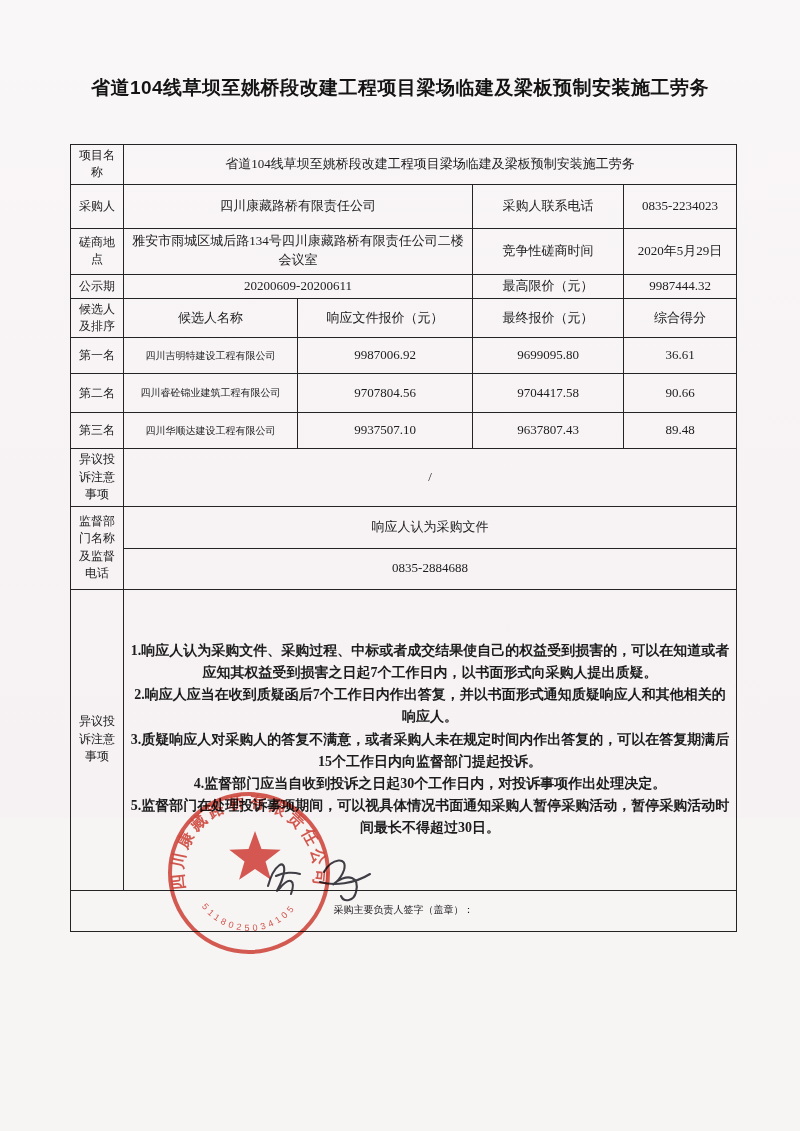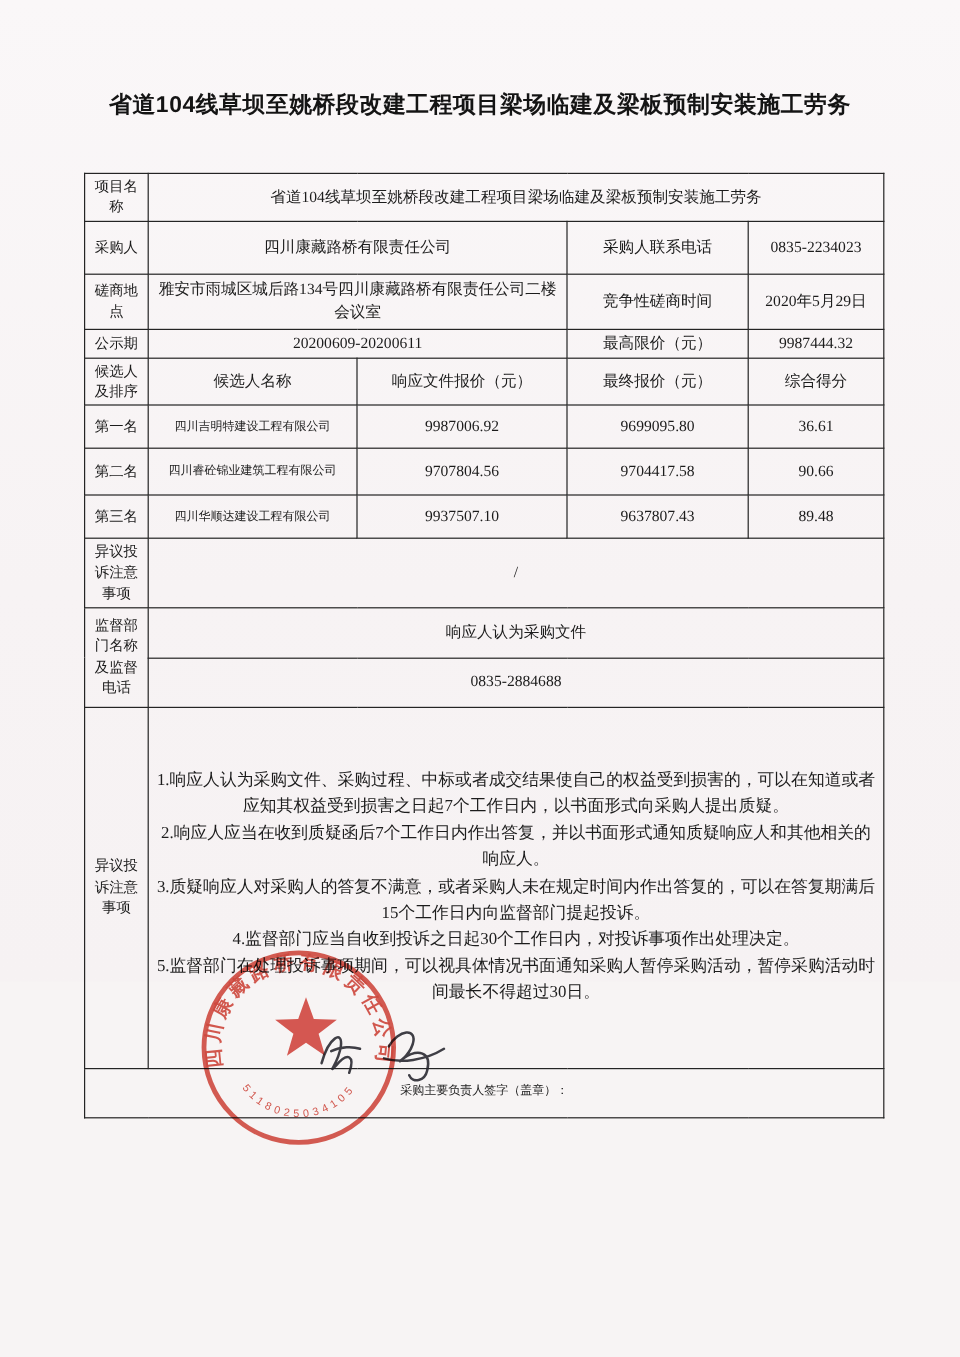--- a/index.html
+++ b/index.html
@@ -32,21 +32,21 @@
     line-height:1.45;
     word-break:break-all;
   }
   td.lbl{font-size:12px;padding:2px 1px;line-height:1.5;}
   td.left{text-align:left;padding-left:8px;}
   td.name{font-size:10px;padding:2px 3px;}
   .r1{height:38px;} .r2{height:44px;} .r3{height:46px;} .r4{height:23px;}
   .r5{height:37px;} .r6{height:36px;} .r7{height:39px;} .r8{height:36px;}
   .r9{height:45px;} .r10a{height:42px;} .r10b{height:41px;}
   .r11{height:301px;} .r12{height:41px;}
-  td.objection-cell{text-align:left;padding:10px 7px;font-size:14px;}
+  td.objection-cell{text-align:left;padding:10px 7px;font-size:14px;font-weight:bold;}
   td.objection-cell p{margin:0;line-height:1.58;}
   td.sig-cell{text-align:left;padding-left:6px;font-size:10px;}
   .stamp{
     position:absolute;left:164px;top:788px;width:170px;height:170px;
     mix-blend-mode:multiply;opacity:.88;
     pointer-events:none;
   }
   .signature{
     position:absolute;left:262px;top:846px;width:115px;height:62px;
     pointer-events:none;

